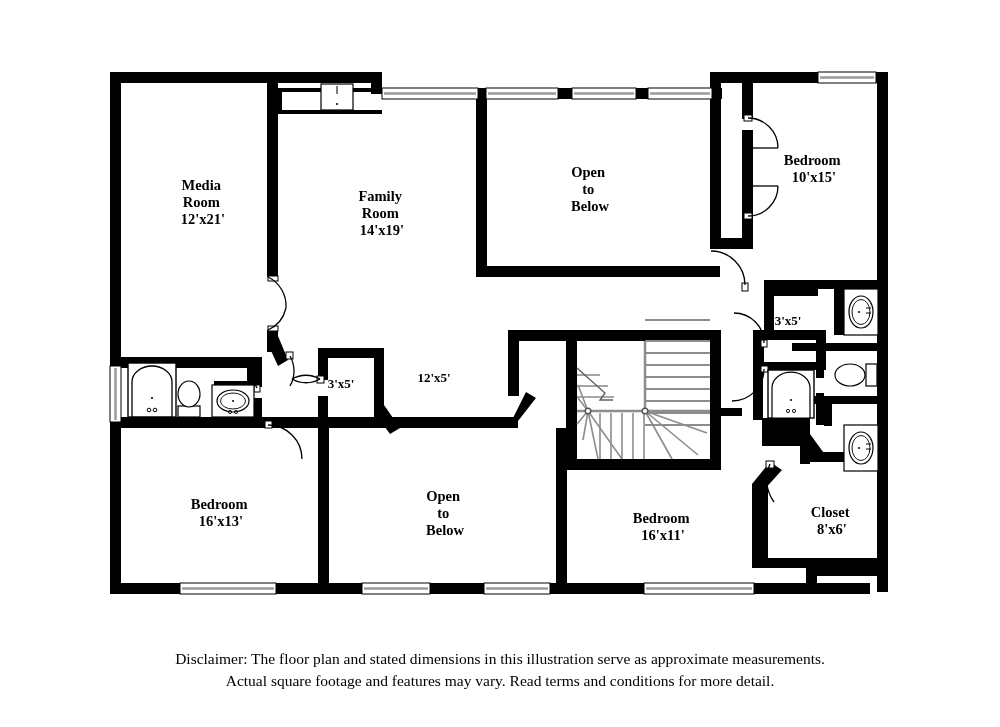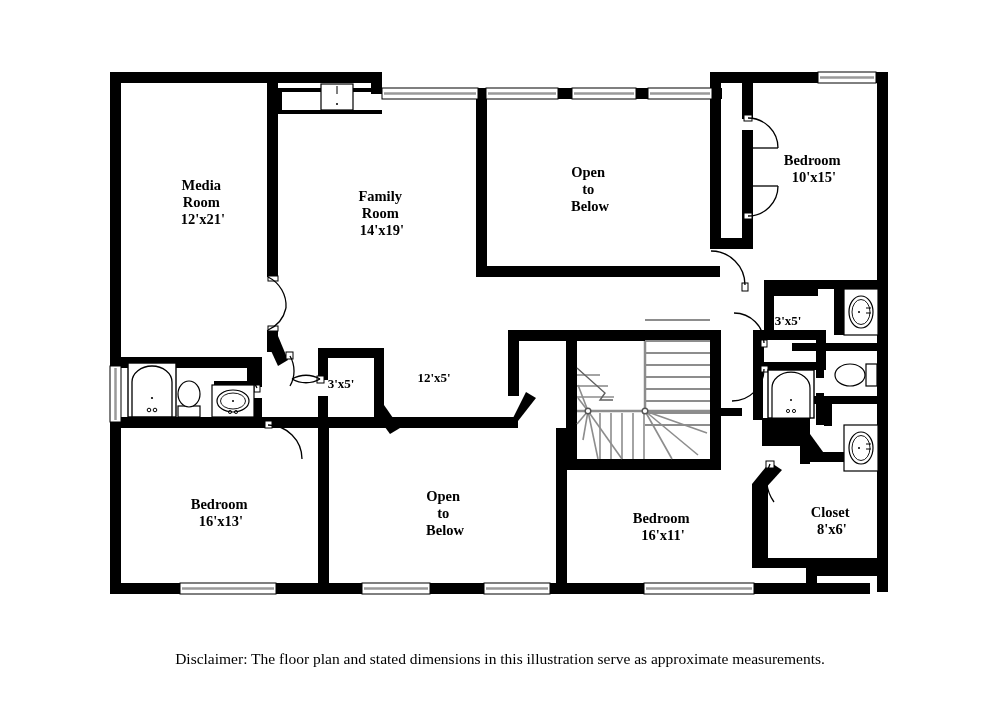--- a/index.html
+++ b/index.html
@@ -434,13 +434,14 @@
       <tspan x="832" dy="0">Closet</tspan>
       <tspan x="832" dy="17">8'x6'</tspan>
     </text>
   </g>
 
 </svg>
 </div>
 
 <div class="disclaimer">
   <div>Disclaimer: The floor plan and stated dimensions in this illustration serve as approximate measurements.</div>
+  <div>Actual square footage and features may vary. Read terms and conditions for more detail.</div>
 </div>
 
 </body></html>

